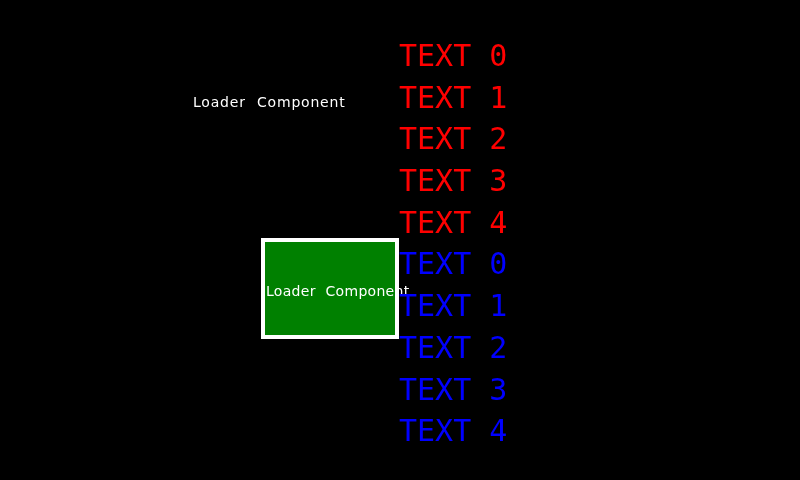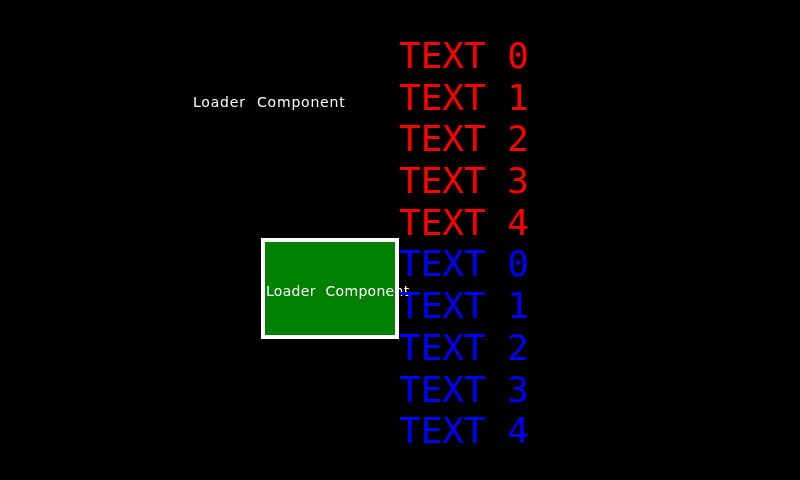--- a/index.html
+++ b/index.html
@@ -47,21 +47,21 @@
   }
   .text-column {
     position: absolute;
     left: 399px;
     top: 35px;
   }
   .text-row {
     height: 41.7px;
     line-height: 41.7px;
     font-family: "DejaVu Sans Mono", monospace;
-    font-size: 36px;
+    font-size: 30px;
     white-space: pre;
   }
   .text-row.red  { color: #ff0000; }
   .text-row.blue { color: #0000ff; }
 </style>
 </head>
 <body>
 
 <div class="stage">
 

